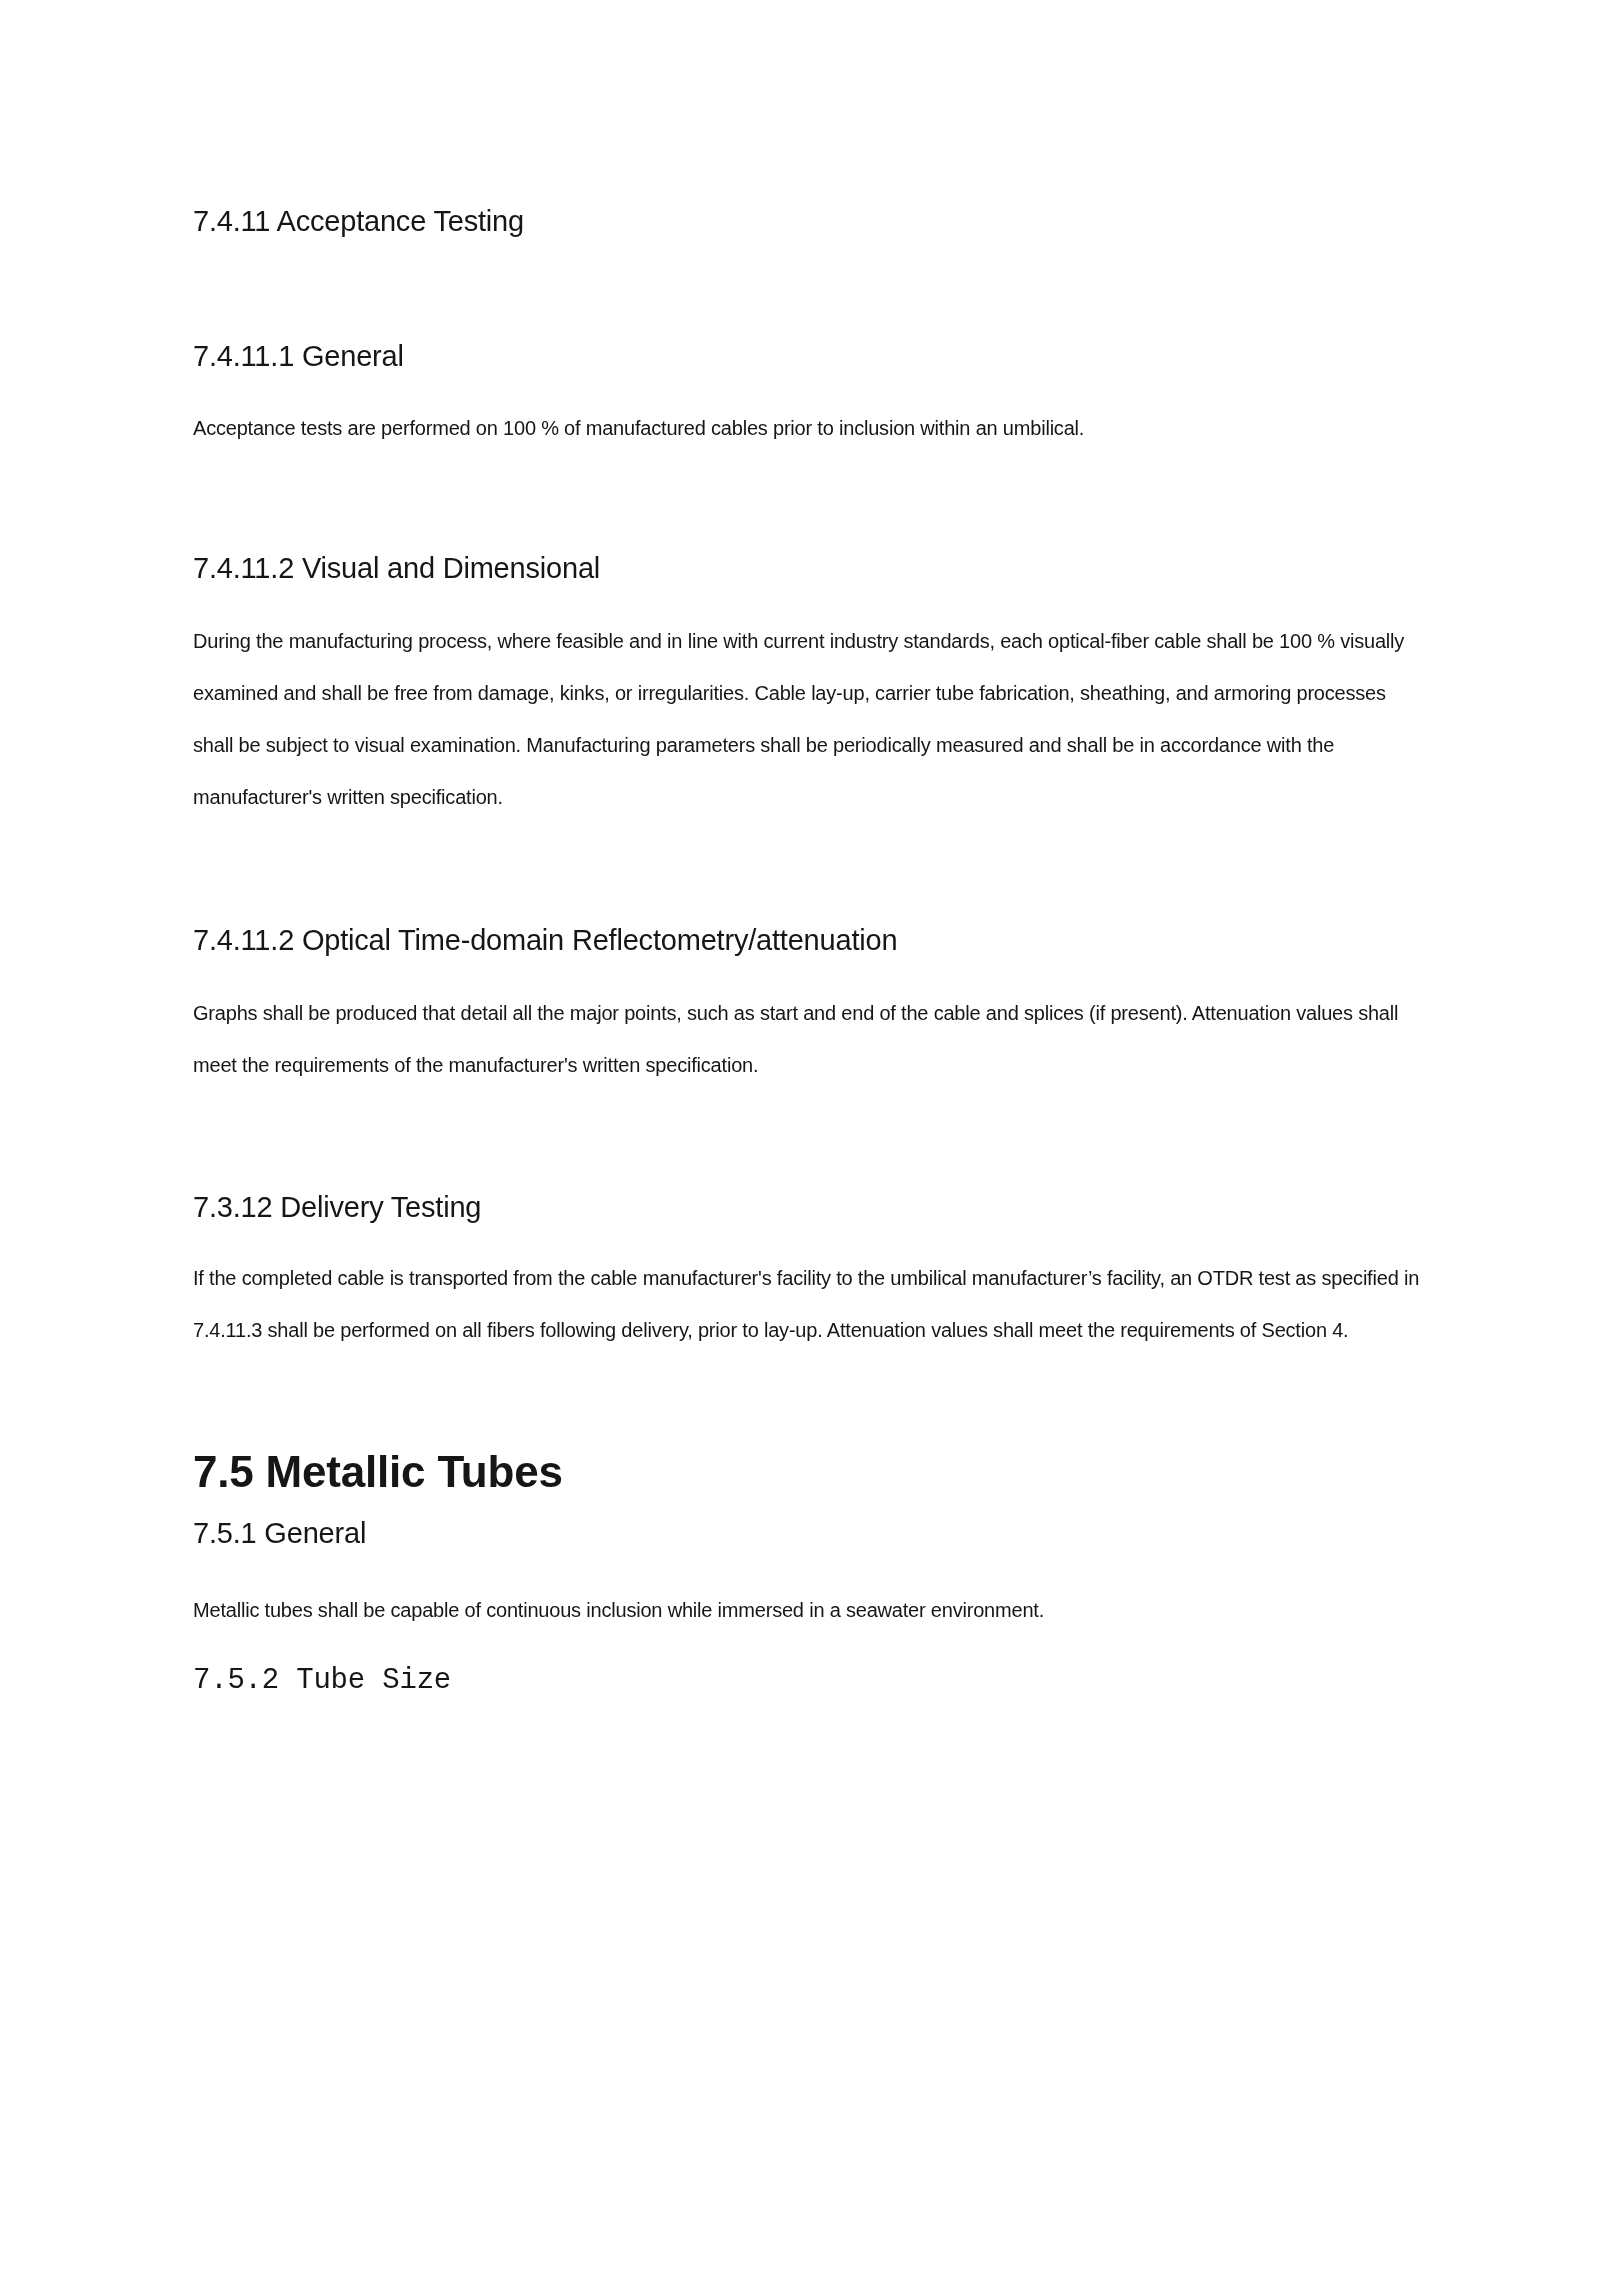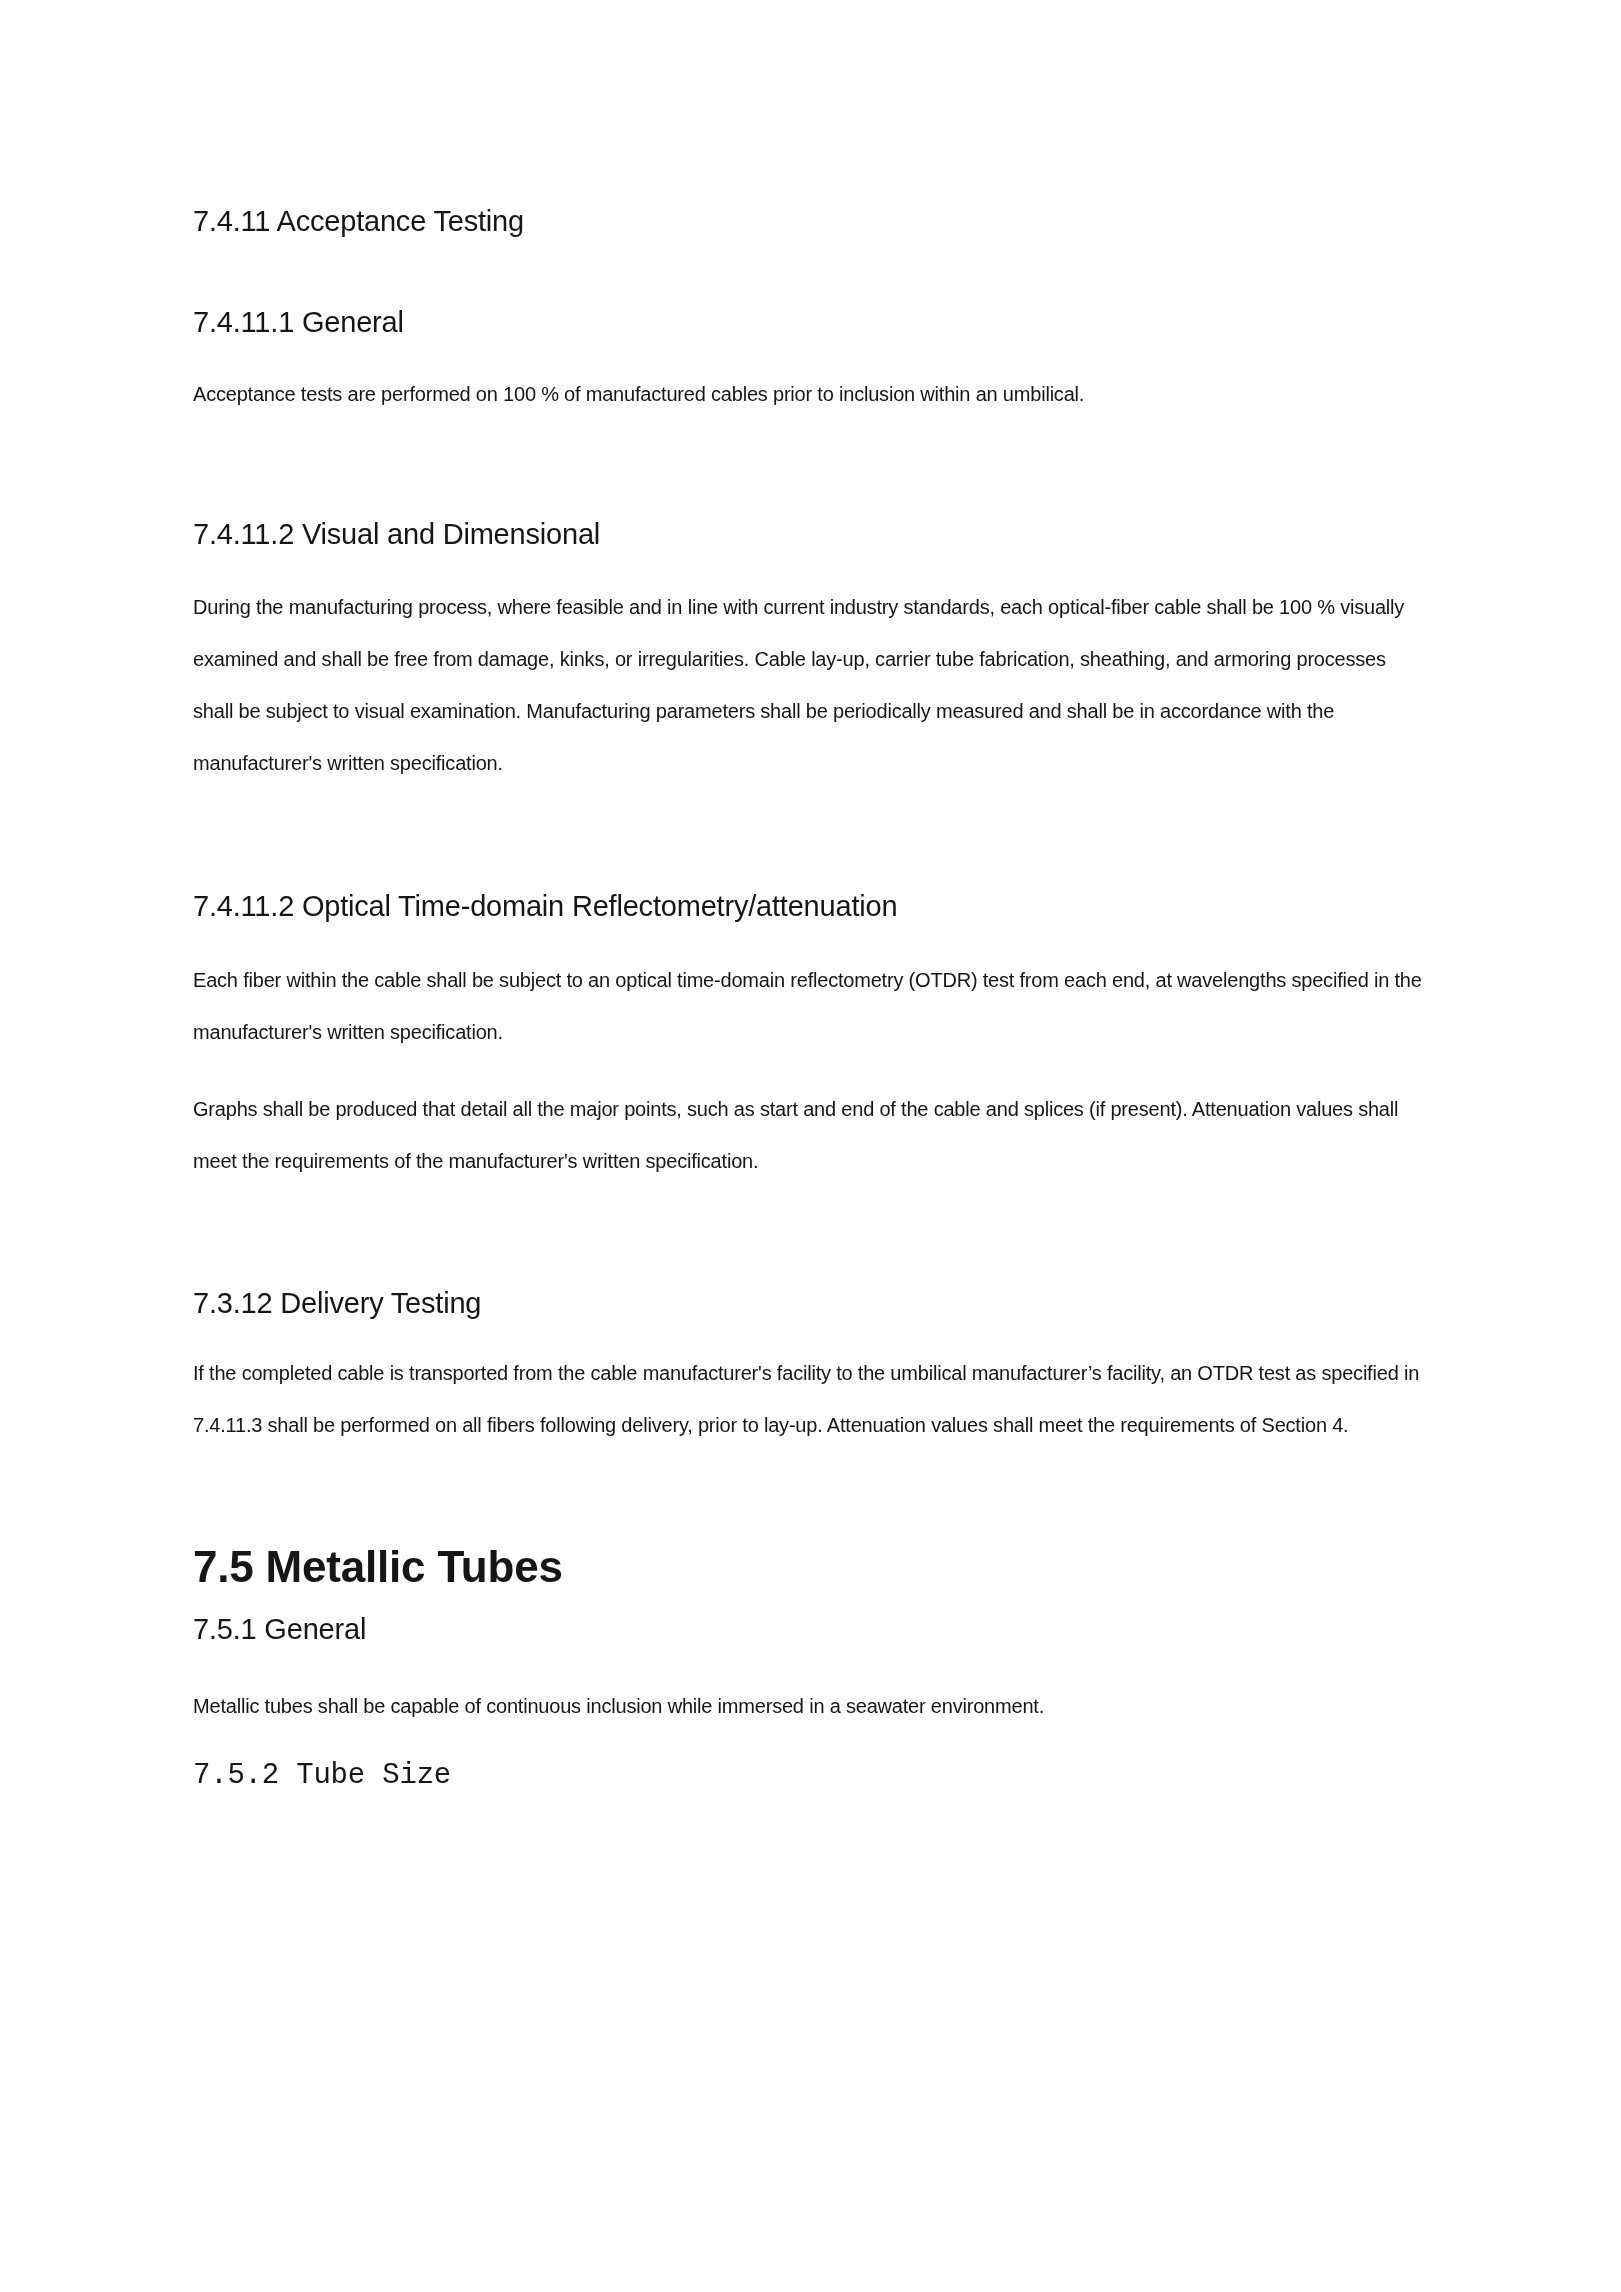--- a/index.html
+++ b/index.html
@@ -31,21 +31,21 @@
     line-height: 52px;
     margin: 0;
   }
   .main-heading {
     font-size: 44px;
     font-weight: 700;
     line-height: 49px;
     margin: 0;
   }
   
-  .b-gen-heading     { margin-top: 56px; }
+  .b-gen-heading     { margin-top: 90px; }
   .b-gen-body        { margin-top: 22.5px; }
   .b-vis-heading     { margin-top: 92px; }
   .b-vis-body        { margin-top: 24px; }
   .b-otdr-heading    { margin-top: 95px; }
   .b-otdr-body1      { margin-top: 25.5px; }
   .b-otdr-body2      { margin-top: 24.5px; }
   .b-del-heading     { margin-top: 94px; }
   .b-del-body        { margin-top: 21.6px; }
   .b-met-heading     { margin-top: 91px; }
   .b-met-gen-heading { margin-top: 15.7px; }
@@ -62,21 +62,20 @@
   <h4 class="sub-heading b-gen-heading">7.4.11.1 General</h4>
 
   <p class="body-text b-gen-body">Acceptance tests are performed on 100 % of manufactured cables prior to inclusion within an umbilical.</p>
 
   <h4 class="sub-heading b-vis-heading">7.4.11.2 Visual and Dimensional</h4>
 
   <p class="body-text b-vis-body">During the manufacturing process, where feasible and in line with current industry standards, each optical-fiber cable shall be 100 % visually examined and shall be free from damage, kinks, or irregularities. Cable lay-up, carrier tube fabrication, sheathing, and armoring processes shall be subject to visual examination. Manufacturing parameters shall be periodically measured and shall be in accordance with the manufacturer's written specification.</p>
 
   <h4 class="sub-heading b-otdr-heading">7.4.11.2 Optical Time-domain Reflectometry/attenuation</h4>
 
-  <p class="body-text b-otdr-body1">Each fiber within the cable shall be subject to an optical time-domain reflectometry (OTDR) test from each end, at wavelengths specified in the manufacturer's written specification.</p>
 
   <p class="body-text b-otdr-body2">Graphs shall be produced that detail all the major points, such as start and end of the cable and splices (if present). Attenuation values shall meet the requirements of the manufacturer's written specification.</p>
 
   <h4 class="sub-heading b-del-heading">7.3.12 Delivery Testing</h4>
 
   <p class="body-text b-del-body">If the completed cable is transported from the cable manufacturer's facility to the umbilical manufacturer’s facility, an OTDR test as specified in 7.4.11.3 shall be performed on all fibers following delivery, prior to lay-up. Attenuation values shall meet the requirements of Section 4.</p>
 
   <h2 class="main-heading b-met-heading">7.5 Metallic Tubes</h2>
 
   <h4 class="sub-heading b-met-gen-heading">7.5.1 General</h4>

